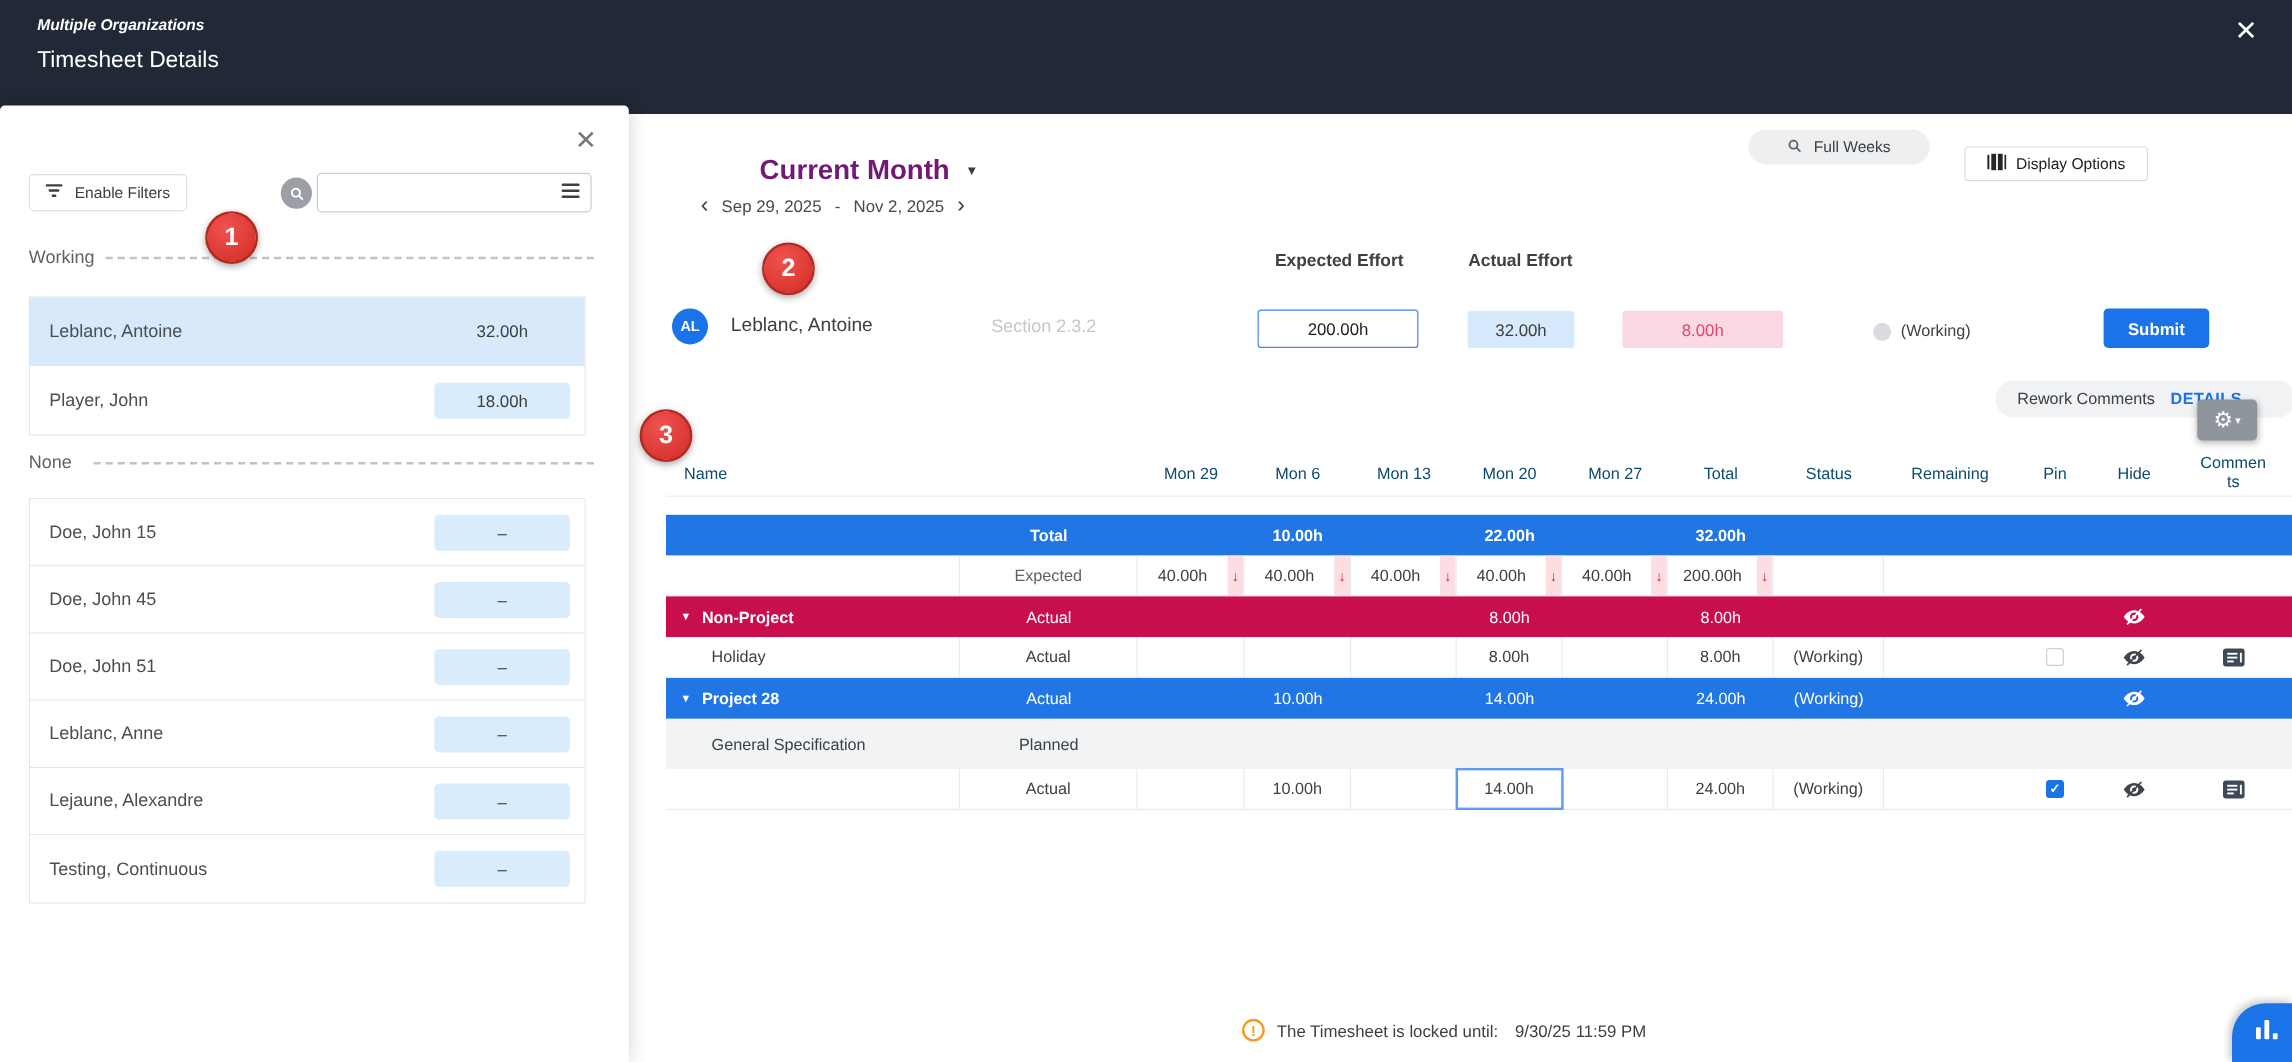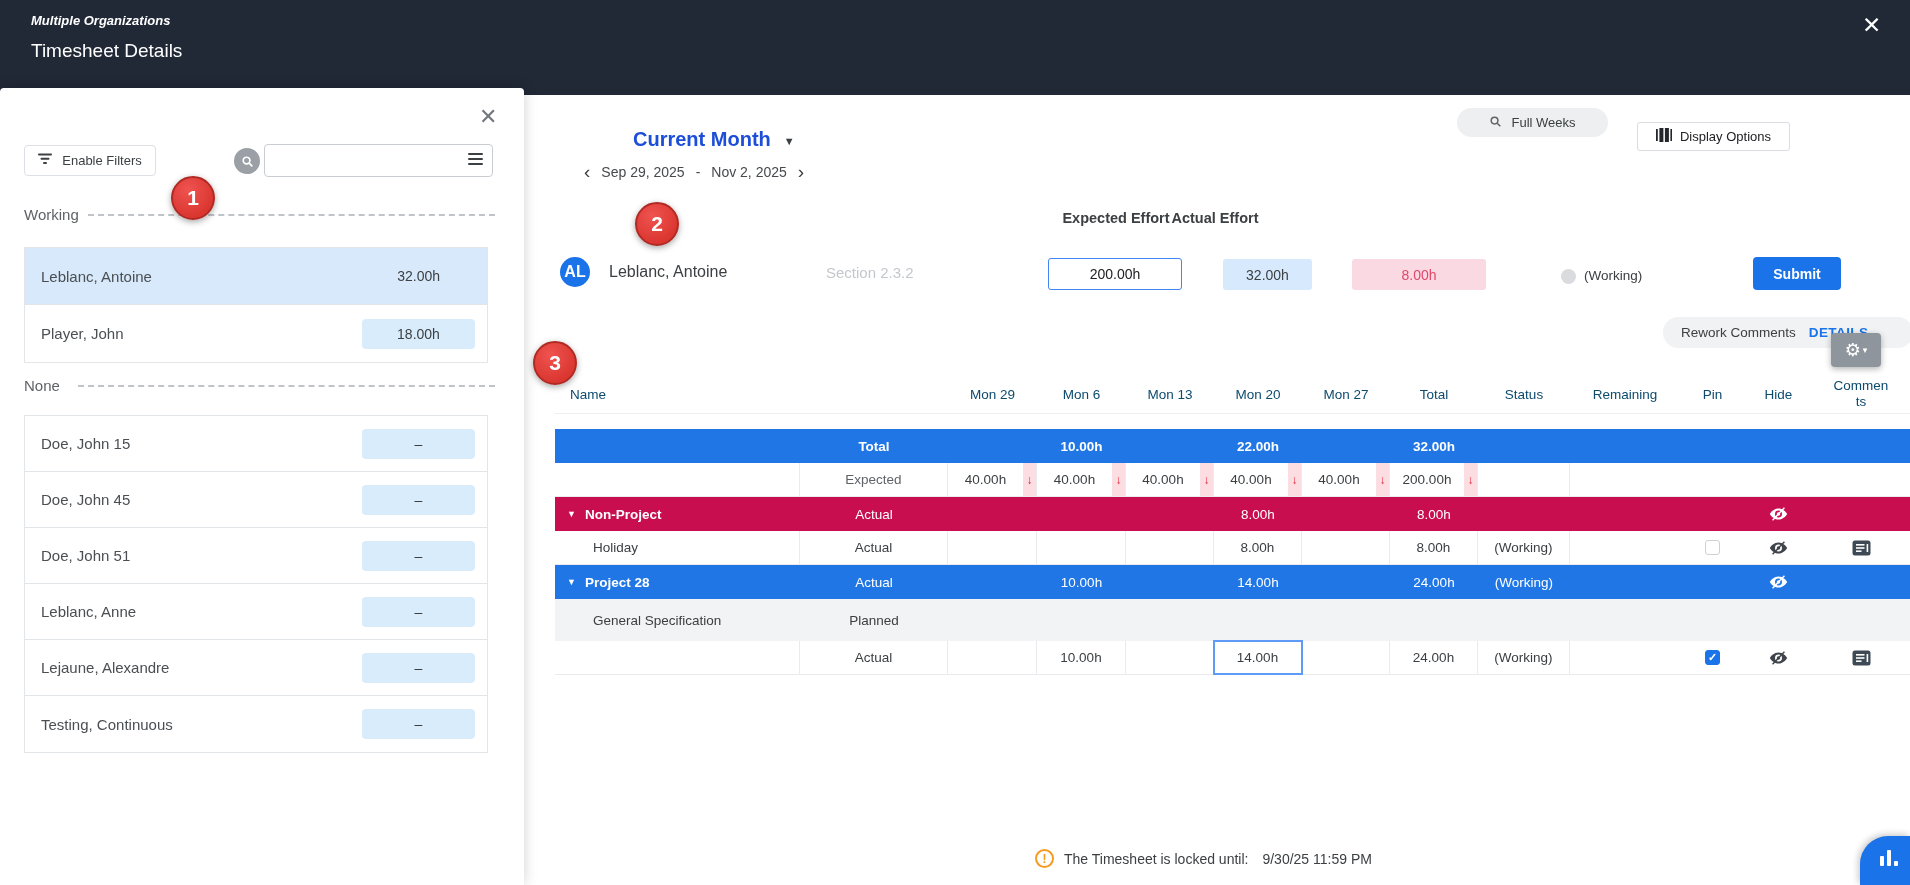--- a/index.html
+++ b/index.html
@@ -43,37 +43,37 @@
   .badge { position:absolute; width:44px; height:44px; border-radius:50%; z-index:60;
            background:radial-gradient(circle at 38% 30%, #ef5350, #d32b24); border:2px solid #b02a24;
            color:#fff; font-size:21px; font-weight:bold; display:flex; align-items:center; justify-content:center;
            box-shadow:0 2px 6px rgba(0,0,0,.35); }
   .badge1 { left:171px; top:176px; }
   .badge2 { left:635px; top:202px; }
   .badge3 { left:533px; top:341px; }
 
   
   .period { position:absolute; left:633px; top:128px; display:flex; align-items:center; gap:13px; cursor:pointer; }
-  .period .lbl { font-size:20px; font-weight:bold; color:#1d4ed8; }
+  .period .lbl { font-size:23px; font-weight:bold; color:#701a75; }
   .period .caret { font-size:11px; color:#3c4043; margin-top:3px; }
   .datenav { position:absolute; left:584px; top:162px; display:flex; align-items:center; gap:11px; }
   .datenav .chev { font-size:19px; color:#3c4043; cursor:pointer; line-height:1; }
   .datenav .d { font-size:14px; color:#46494d; }
   .fullweeks { position:absolute; left:1457px; top:108px; width:151px; height:29px; background:#edeff1; border-radius:15px;
                display:flex; align-items:center; justify-content:center; gap:9px; font-size:13px; color:#3c4043; cursor:pointer; }
   .displayopts { position:absolute; left:1637px; top:122px; width:153px; height:29px; background:#fff; border:1px solid #d9dce0;
                  border-radius:3px; display:flex; align-items:center; justify-content:center; gap:8px; font-size:13px; color:#202124; cursor:pointer; }
 
   .eff-lbl { position:absolute; width:150px; text-align:center; font-size:14.5px; font-weight:bold; color:#3c4043; }
   .lbl-expected { left:1041px; top:210px; }
-  .lbl-actual { left:1140px; top:210px; }
+  .lbl-actual { left:1192px; top:210px; }
   .lbl-including { left:1344px; top:191px; line-height:30px; }
 
   .avatar { position:absolute; left:560px; top:257px; width:30px; height:30px; border-radius:50%; background:#1a73e8;
-            color:#fff; font-size:16px; font-weight:bold; display:flex; align-items:center; justify-content:center; }
+            color:#fff; font-size:12px; font-weight:bold; display:flex; align-items:center; justify-content:center; }
   .p-name { position:absolute; left:609px; top:263px; font-size:16px; color:#3c4043; }
   .p-section { position:absolute; left:826px; top:264px; font-size:15px; color:#c4c8cc; }
   .inp-expected { position:absolute; left:1048px; top:258px; width:134px; height:32px; border:1px solid #4285f4; border-radius:3px;
                   background:#fff; display:flex; align-items:center; justify-content:center; font-size:14px; color:#202124; }
   .chip-actual { position:absolute; left:1223px; top:259px; width:89px; height:31px; background:#d7eafd; border-radius:3px;
                  display:flex; align-items:center; justify-content:center; font-size:14px; color:#3c4043; }
   .chip-nonproj { position:absolute; left:1352px; top:259px; width:134px; height:31px; background:#fbd9e2; border-radius:3px;
                   display:flex; align-items:center; justify-content:center; font-size:14px; color:#e0476a; }
   .status-dot { position:absolute; left:1561px; top:269px; width:15px; height:15px; border-radius:50%; background:#d9dbde; }
   .status-text { position:absolute; left:1584px; top:268px; font-size:13.5px; color:#3c4043; }

